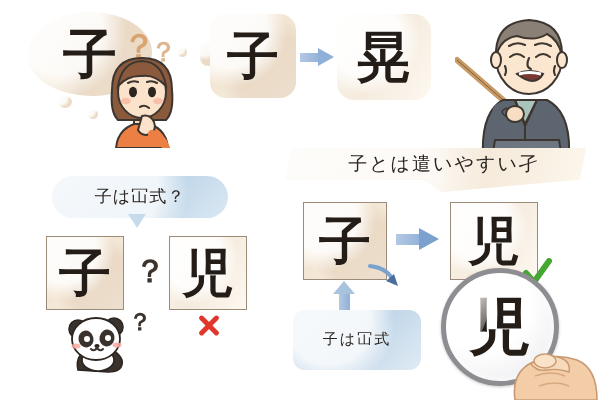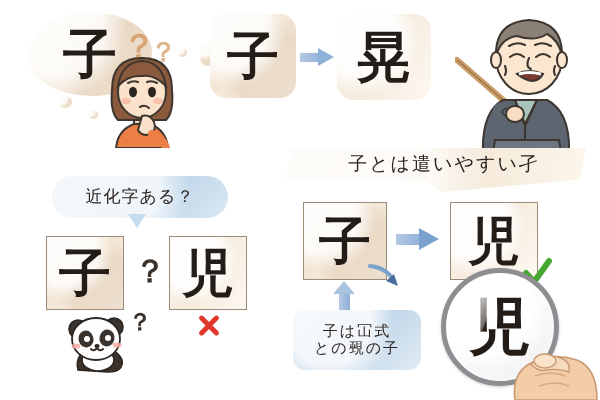--- a/index.html
+++ b/index.html
@@ -251,21 +251,21 @@
     <path class="ink" d="M50 58 q2 5 0 9" stroke-width="1.5"></path>
     <path class="ink" d="M100 58 q-2 5 0 9" stroke-width="1.5"></path>
   </svg>
 
   <div class="abs" id="banner">
     <div class="jp">子とは遣いやすい孑</div>
   </div>
 
   <div class="abs" id="bubble-blue-tail-holder">
     <div class="abs" id="bubble-blue-left">
-      <div class="jp">近化字ある？</div>
+      <div class="jp">子は冚式？</div>
     </div>
     <div class="abs" id="bubble-blue-left-tail"></div>
   </div>
 
   <div class="abs sq paper" style="left:46px;top:236px;width:76px;height:72px;">
     <div class="kanji">子</div>
   </div>
   <div class="abs qm" style="left:134px;top:250px;font-size:32px;">？</div>
   <div class="abs sq paper-light" style="left:169px;top:236px;width:76px;height:72px;">
     <div class="kanji">児</div>
@@ -322,21 +322,20 @@
     <path d="M30 24 L18 19 L26 12 Z" fill="#4a6f9e"></path>
   </svg>
 
   <div class="abs" style="left:333px;top:281px;width:22px;height:30px;">
     <div class="abs arrow-blue" style="left:6px;top:10px;width:11px;height:22px;"></div>
     <div class="abs" style="left:0;top:0;width:0;height:0;border-left:11px solid transparent;border-right:11px solid transparent;border-bottom:13px solid #a9c2dd;"></div>
   </div>
 
   <div class="abs" id="bubble-blue-bottom">
     <div class="jp">子は冚式</div>
-    <div class="jp">との覡の子</div>
   </div>
 
   <div class="abs" id="magnifier">
     <div id="mag-ferrule"></div>
     <div id="mag-handle"></div>
     <div id="mag-lens">
       <div class="kanji">児</div>
       <div id="mag-glare"></div>
     </div>
   </div>

